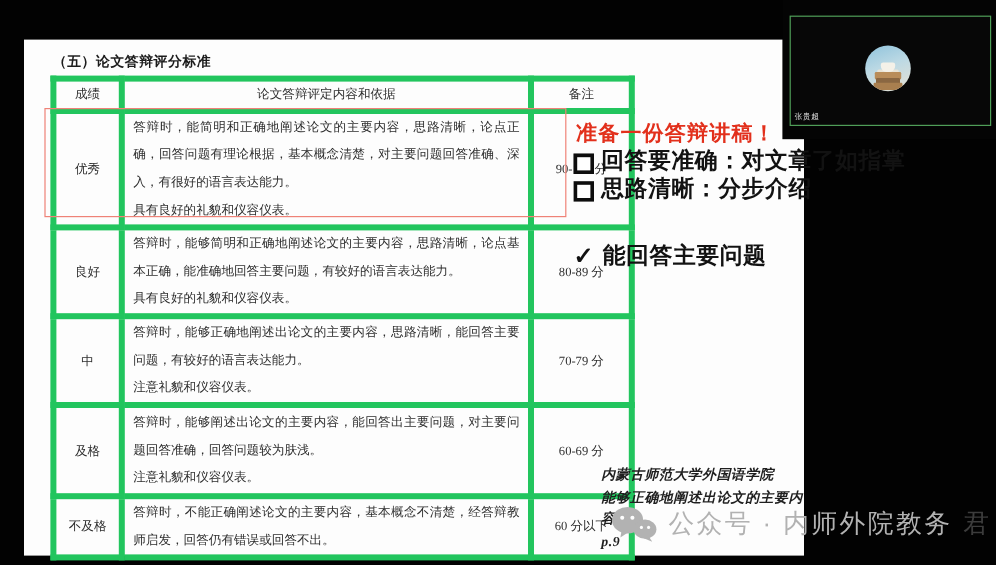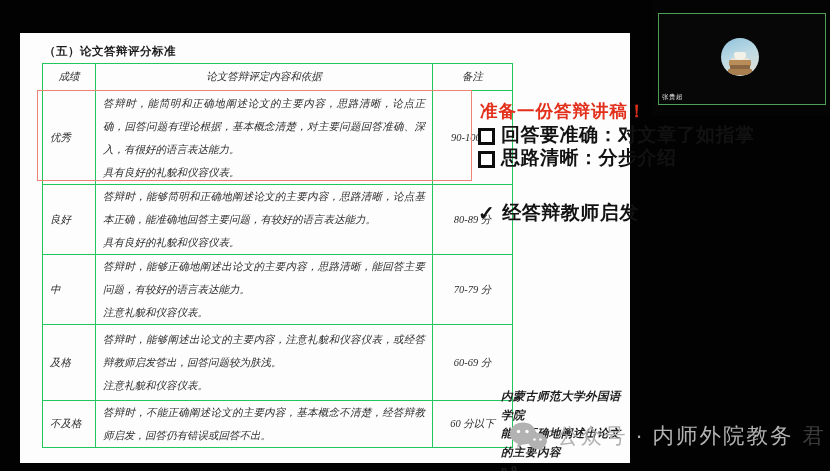--- a/index.html
+++ b/index.html
@@ -1,29 +1,29 @@
 <!DOCTYPE html>
 <html><head>
 <meta charset="utf-8">
 <style>
   html,body{margin:0;padding:0;background:#000;}
   .canvas{position:relative;width:830px;height:471px;background:#020202;overflow:hidden;
           font-family:"Liberation Serif", serif;}
   
-  .slide{position:absolute;left:20px;top:33px;width:610px;height:430px;background:#fdfdfd;}
+  .slide{position:absolute;left:20px;top:33px;width:610px;height:430px;background:#fdfdfd;padding-left:40px;}
   .slide-title{position:absolute;left:24px;top:11px;font-size:11.5px;font-weight:bold;color:#1c1c1c;letter-spacing:.5px;}
   
   table.score{position:absolute;left:22px;top:30px;width:425px;height:380px;border-collapse:collapse;table-layout:fixed;}
-  table.score td,table.score th{border:1px solid #22c55e;color:#2e2e2e;font-weight:normal;
-      font-size:10.5px;overflow:hidden;padding:0 7px;font-style:italic;}
+  table.score td,table.score th{border:5px solid #22c55e;color:#2e2e2e;font-weight:normal;
+      font-size:10.5px;overflow:hidden;padding:0 7px;}
   table.score tr.hdr{height:27px;}
   table.score tr.r0{height:94px;} table.score tr.r1{height:69px;}
   table.score tr.r2{height:69px;} table.score tr.r3{height:76px;}
   table.score tr.r4{height:45px;}
-  td.grade{width:38px;}
+  td.grade{width:38px;text-align:center;}
   td.crit{width:322px;line-height:23px;text-align:justify;margin-left:47px;}
   td.note{width:65px;text-align:center;}
   th.c-grade{width:38px;} th.c-crit{width:322px;} th.c-note{width:65px;}
   .crit div{margin:0;}
   .hl-box{position:absolute;left:17px;top:57px;width:433px;height:89px;
       border:1.5px solid #ef8277;pointer-events:none;}
   
   .panel{position:absolute;left:458px;top:66px;width:300px;color:#121212;
       font-family:"Liberation Sans", sans-serif;}
   .panel-heading{color:#e2301c;font-family:"Liberation Serif", serif;
@@ -91,21 +91,21 @@
         <td class="grade">中</td>
         <td class="crit">
           <div>答辩时，能够正确地阐述出论文的主要内容，思路清晰，能回答主要问题，有较好的语言表达能力。</div>
           <div>注意礼貌和仪容仪表。</div>
         </td>
         <td class="note">70-79 分</td>
       </tr>
       <tr class="r3">
         <td class="grade">及格</td>
         <td class="crit">
-          <div>答辩时，能够阐述出论文的主要内容，注意礼貌和仪容仪表，或经答辩教师启发答出，回答问题较为肤浅。</div>
+          <div>答辩时，能够阐述出论文的主要内容，能回答出主要问题，对主要问题回答准确，回答问题较为肤浅。</div>
           <div>注意礼貌和仪容仪表。</div>
         </td>
         <td class="note">60-69 分</td>
       </tr>
       <tr class="r4">
         <td class="grade">不及格</td>
         <td class="crit">
           <div>答辩时，不能正确阐述论文的主要内容，基本概念不清楚，经答辩教师启发，回答仍有错误或回答不出。</div>
           <div></div>
         </td>
@@ -126,21 +126,21 @@
           <span class="sq"></span>
           <span>回答要准确：对文章了如指掌</span>
         </li>
         <li>
           <span class="sq"></span>
           <span>思路清晰：分步介绍</span>
         </li>
       </ul>
       <div class="check-line">
         <span class="check-glyph">✓</span>
-        <span>经答辩教师启发</span>
+        <span>能回答主要问题</span>
       </div>
     </div>
 
     <div class="citation">
       <div>内蒙古师范大学外国语学院</div>
       <div>能够正确地阐述出论文的主要内容</div>
       <div>p.9</div>
     </div>
   </div>
 

